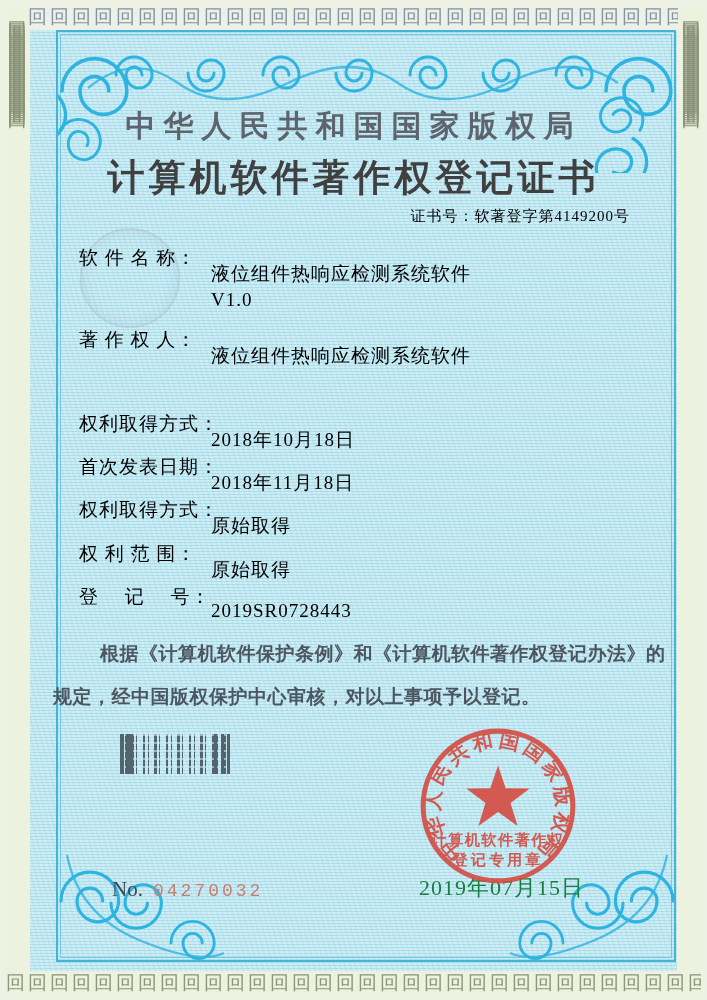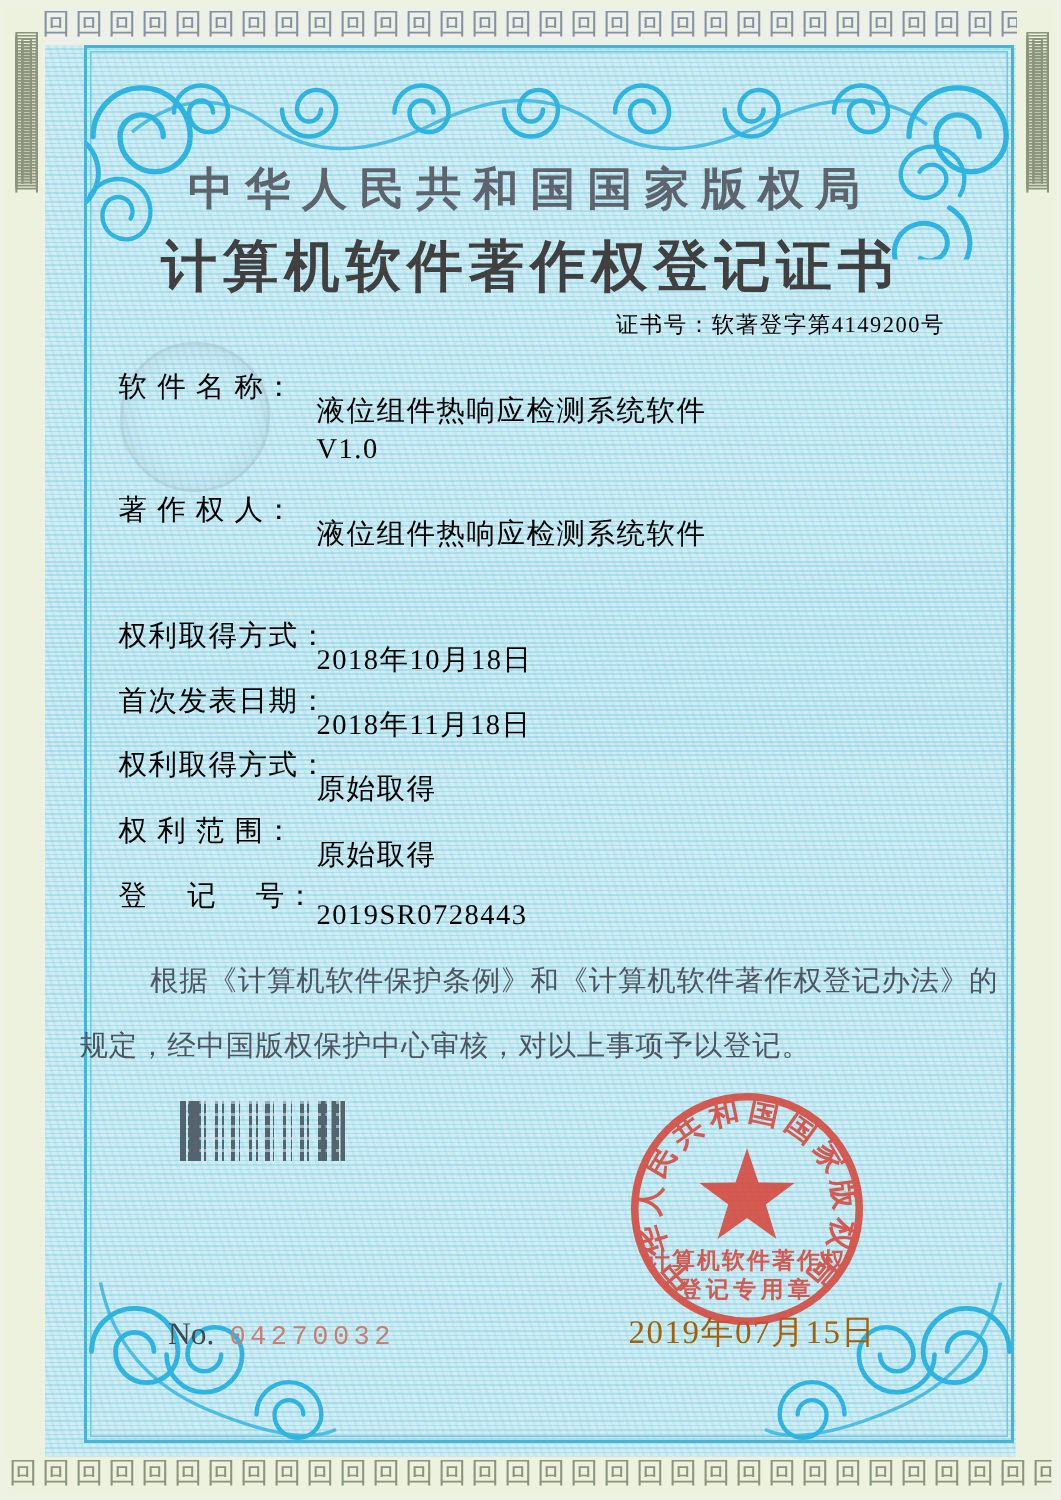--- a/index.html
+++ b/index.html
@@ -53,21 +53,21 @@
   }
   .certno{
     right:77px;top:207px;font-size:15px;color:#000000;letter-spacing:1px;
   }
   .row{position:absolute;font-size:19px;letter-spacing:1px;white-space:nowrap;}
   .row .lab{position:absolute;left:79px;top:0;}
   .row .val{position:absolute;left:211px;top:0;margin-top:16px;}
   .r0{top:245px;} .r0b{top:273px;}
   .r1{top:327px;} .r2{top:411px;} .r3{top:454px;}
   .r4{top:497px;} .r5{top:541px;} .r6{top:584px;}
-  .stmt{font-size:19px;letter-spacing:.5px;color:#4c5660;white-space:nowrap;}
+  .stmt{font-size:19px;letter-spacing:.5px;color:#4c5660;white-space:nowrap;font-weight:bold;}
   .stmt.l1{left:100px;top:641px;}
   .stmt.l2{left:53px;top:684px;}
   
   .barcode{
     position:absolute;left:120px;top:734px;width:112px;height:40px;
     background-image:
       repeating-linear-gradient(0deg, rgba(210,236,244,0) 0 6px, rgba(210,236,244,.55) 6px 8px),
       repeating-linear-gradient(90deg,#54646e 0 2px,rgba(0,0,0,0) 2px 5px,#54646e 5px 6px,rgba(0,0,0,0) 6px 11px,#54646e 11px 14px,rgba(0,0,0,0) 14px 16px,#54646e 16px 17px,rgba(0,0,0,0) 17px 23px);
   }
   .barcode::before,.barcode::after{
@@ -77,21 +77,21 @@
   .barcode::after{right:2px;width:3px;box-shadow:-6px 0 0 #54646e,-13px 0 0 #54646e;}
   
   .emboss{
     position:absolute;left:80px;top:228px;width:96px;height:96px;border-radius:50%;
     border:2px solid rgba(140,165,175,.28);
     box-shadow:inset 0 0 14px rgba(140,165,175,.22);
   }
   
   .seal-date{
     position:absolute;left:419px;top:873px;z-index:1;
-    font-size:22px;letter-spacing:1px;color:#a16207;white-space:nowrap;
+    font-size:22px;letter-spacing:1px;color:#15803d;white-space:nowrap;
   }
   .seal{position:absolute;left:410px;top:718px;width:176px;height:176px;z-index:2;opacity:.88;}
   
   .serial{position:absolute;left:112px;top:877px;font-size:21px;color:#3f4750;white-space:nowrap;}
   .serial .num{font-size:18px;letter-spacing:3px;color:#c67f73;margin-left:10px;font-family:"Liberation Mono","DejaVu Sans Mono",monospace;}
 </style>
 </head>
 <body>
 
 <div class="paper"></div>

